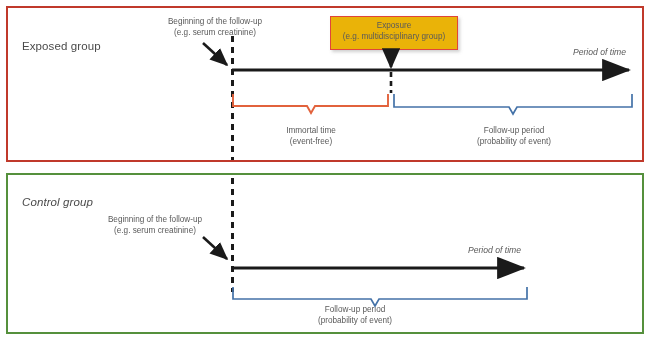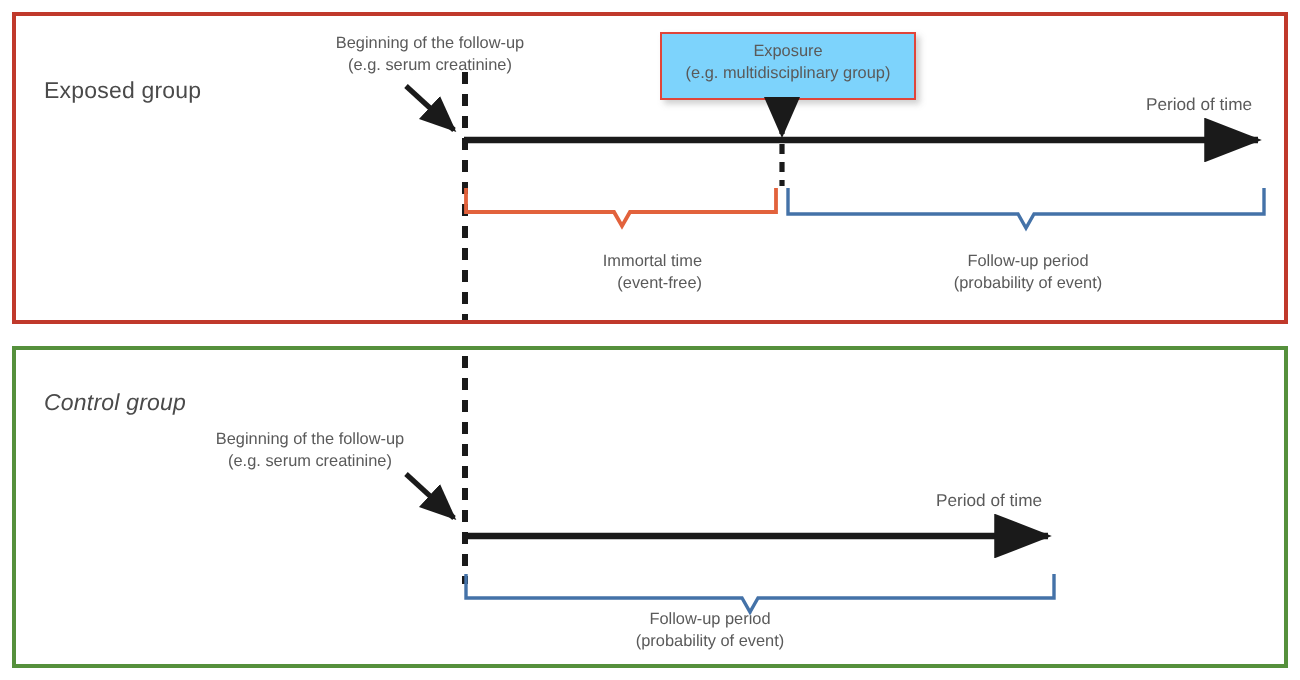--- a/index.html
+++ b/index.html
@@ -54,26 +54,27 @@
     line-height: 10.5px;
     color: #5a5a5a;
     text-align: center;
     white-space: nowrap;
   }
   .axis-label {
     position: absolute;
     font-size: 8.6px;
     color: #5a5a5a;
     white-space: nowrap;
+    font-style: italic;
   }
   .exposure-box {
     position: absolute;
     box-sizing: border-box;
     border: 1.6px solid #e0453a;
-    background: #7dd3fc;
+    background: #eab308;
     box-shadow: 2px 2px 3px rgba(120,120,120,0.35);
     text-align: center;
     padding-top: 4px;
   }
   .exposure-box .caption {
     position: static;
     display: block;
   }
   svg.overlay {
     position: absolute;
@@ -98,21 +99,21 @@
     <span>(e.g. serum creatinine)</span>
   </div>
 
   <div class="exposure-box" style="left:330px; top:16px; width:128px; height:34px;">
     <span class="caption">Exposure</span>
     <span class="caption">(e.g. multidisciplinary group)</span>
   </div>
 
   <div class="axis-label" style="left:573px; top:47px;">Period of time</div>
 
-  <div class="caption" style="left:271px; top:126px; width:80px;text-align:right;">
+  <div class="caption" style="left:271px; top:126px; width:80px;">
     <span>Immortal time</span><br>
     <span>(event-free)</span>
   </div>
 
   <div class="caption" style="left:453px; top:126px; width:122px;">
     <span>Follow-up period</span><br>
     <span>(probability of event)</span>
   </div>
 
   <div class="panel" id="control-panel"></div>

